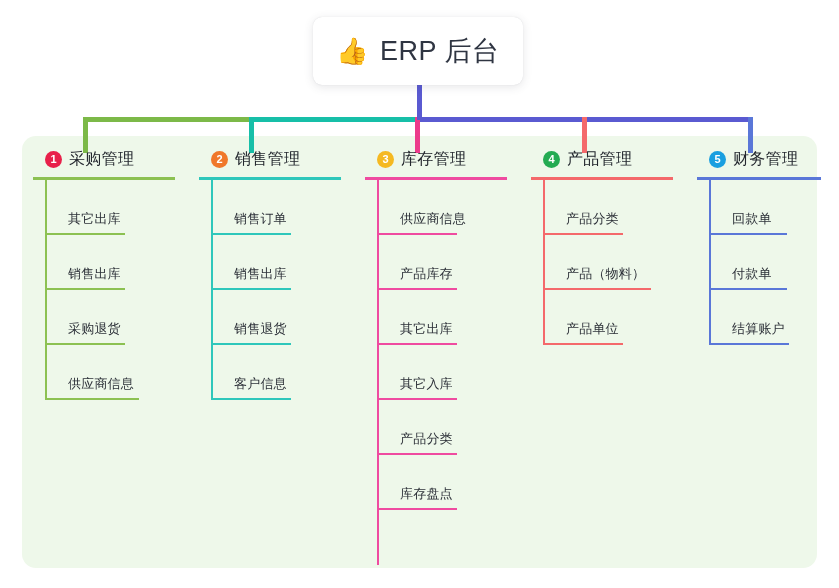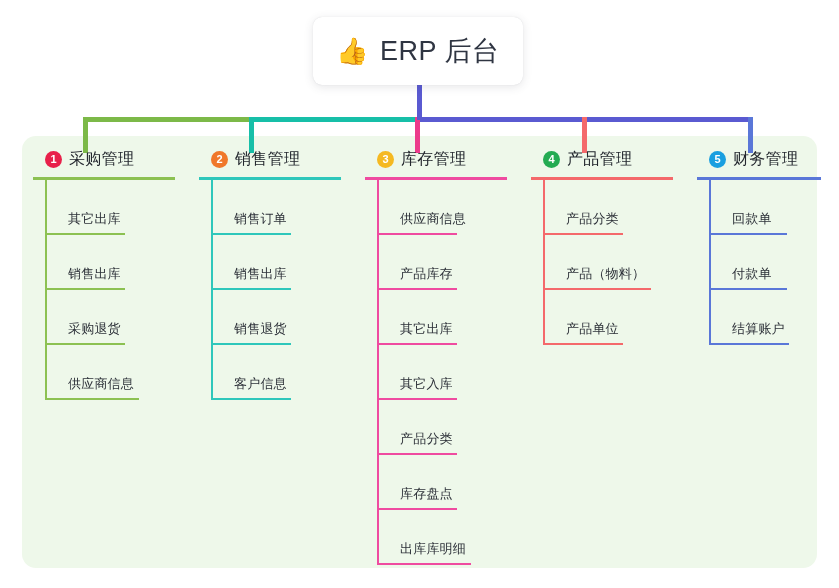--- a/index.html
+++ b/index.html
@@ -192,24 +192,20 @@
             <div class="child-rule" style="background: rgb(239, 75, 160); width: 80px;"></div>
           </div>
           <div class="child">
             <span class="child-label">产品分类</span>
             <div class="child-rule" style="background: rgb(239, 75, 160); width: 80px;"></div>
           </div>
           <div class="child">
             <span class="child-label">库存盘点</span>
             <div class="child-rule" style="background: rgb(239, 75, 160); width: 80px;"></div>
           </div>
-          <div class="child">
-            <span class="child-label">出库库明细</span>
-            <div class="child-rule" style="background: rgb(239, 75, 160); width: 94px;"></div>
-          </div>
         </div>
       </div>
       <div class="col" style="left: 531px; width: 160px;">
         <div class="col-head">
           <span class="badge" style="background: rgb(35, 171, 82);">4</span>
           <span class="col-title">产品管理</span>
         </div>
         <div class="head-rule" style="background: rgb(244, 105, 107); width: 142px;"></div>
         <div style="position: relative;">
           <div class="spine" style="background: rgb(244, 105, 107); top: 0px; height: 165px;"></div>

